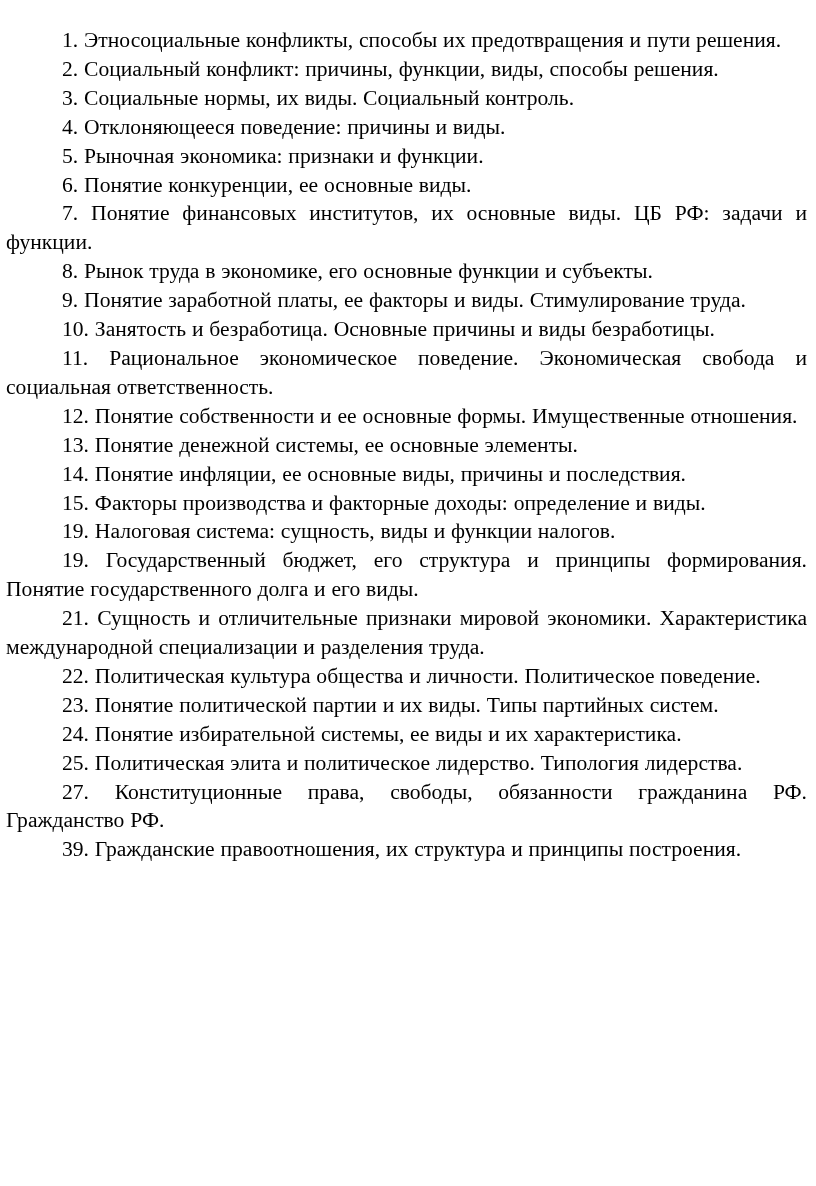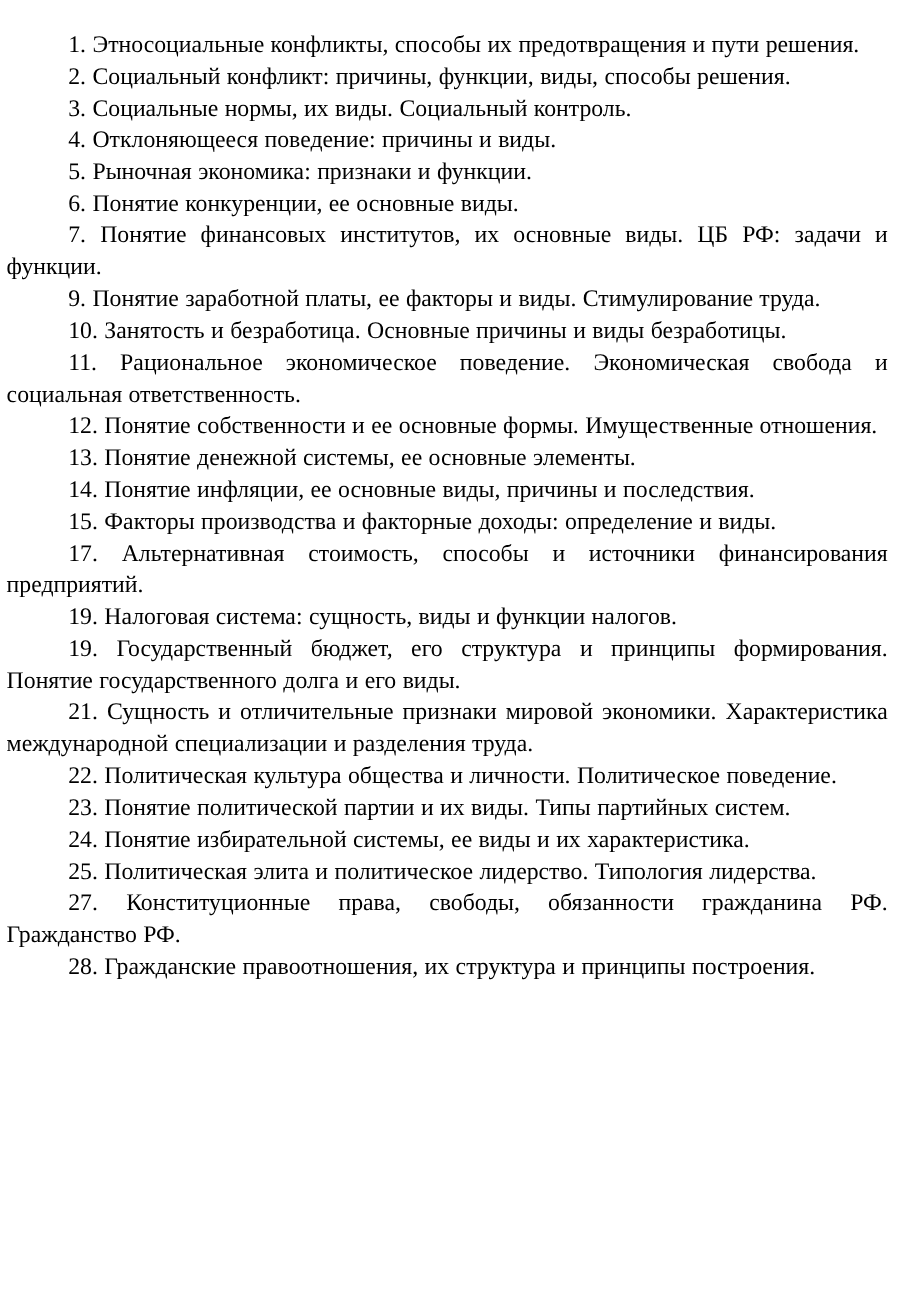--- a/index.html
+++ b/index.html
@@ -41,31 +41,31 @@
 
 <div class="page">
   <div class="numbered-list">
       <p class="item"><span class="num">1.</span> <span>Этносоциальные конфликты, способы их предотвращения и пути решения.</span></p>
       <p class="item"><span class="num">2.</span> <span>Социальный конфликт: причины, функции, виды, способы решения.</span></p>
       <p class="item"><span class="num">3.</span> <span>Социальные нормы, их виды. Социальный контроль.</span></p>
       <p class="item"><span class="num">4.</span> <span>Отклоняющееся поведение: причины и виды.</span></p>
       <p class="item"><span class="num">5.</span> <span>Рыночная экономика: признаки и функции.</span></p>
       <p class="item"><span class="num">6.</span> <span>Понятие конкуренции, ее основные виды.</span></p>
       <p class="item"><span class="num">7.</span> <span>Понятие финансовых институтов, их основные виды. ЦБ РФ: задачи и функции.</span></p>
+      <p class="item"><span class="num">8.</span> <span>Рынок труда в экономике, его основные функции и субъекты.</span></p>
       <p class="item"><span class="num">9.</span> <span>Понятие заработной платы, ее факторы и виды. Стимулирование труда.</span></p>
       <p class="item"><span class="num">10.</span> <span>Занятость и безработица. Основные причины и виды безработицы.</span></p>
       <p class="item"><span class="num">11.</span> <span>Рациональное экономическое поведение. Экономическая свобода и социальная ответственность.</span></p>
       <p class="item"><span class="num">12.</span> <span>Понятие собственности и ее основные формы. Имущественные отношения.</span></p>
       <p class="item"><span class="num">13.</span> <span>Понятие денежной системы, ее основные элементы.</span></p>
       <p class="item"><span class="num">14.</span> <span>Понятие инфляции, ее основные виды, причины и последствия.</span></p>
       <p class="item"><span class="num">15.</span> <span>Факторы производства и факторные доходы: определение и виды.</span></p>
-      <p class="item"><span class="num">17.</span> <span>Альтернативная стоимость, способы и источники финансирования предприятий.</span></p>
       <p class="item"><span class="num">19.</span> <span>Налоговая система: сущность, виды и функции налогов.</span></p>
       <p class="item"><span class="num">19.</span> <span>Государственный бюджет, его структура и принципы формирования. Понятие государственного долга и его виды.</span></p>
       <p class="item"><span class="num">21.</span> <span>Сущность и отличительные признаки мировой экономики. Характеристика международной специализации и разделения труда.</span></p>
       <p class="item"><span class="num">22.</span> <span>Политическая культура общества и личности. Политическое поведение.</span></p>
       <p class="item"><span class="num">23.</span> <span>Понятие политической партии и их виды. Типы партийных систем.</span></p>
       <p class="item"><span class="num">24.</span> <span>Понятие избирательной системы, ее виды и их характеристика.</span></p>
       <p class="item"><span class="num">25.</span> <span>Политическая элита и политическое лидерство. Типология лидерства.</span></p>
       <p class="item"><span class="num">27.</span> <span>Конституционные права, свободы, обязанности гражданина РФ. Гражданство РФ.</span></p>
-      <p class="item"><span class="num">28.</span> <span>Гражданские правоотношения, их структура и принципы построения.</span></p>
+      <p class="item"><span class="num">39.</span> <span>Гражданские правоотношения, их структура и принципы построения.</span></p>
     </div>
 </div>
 
 </body></html>

